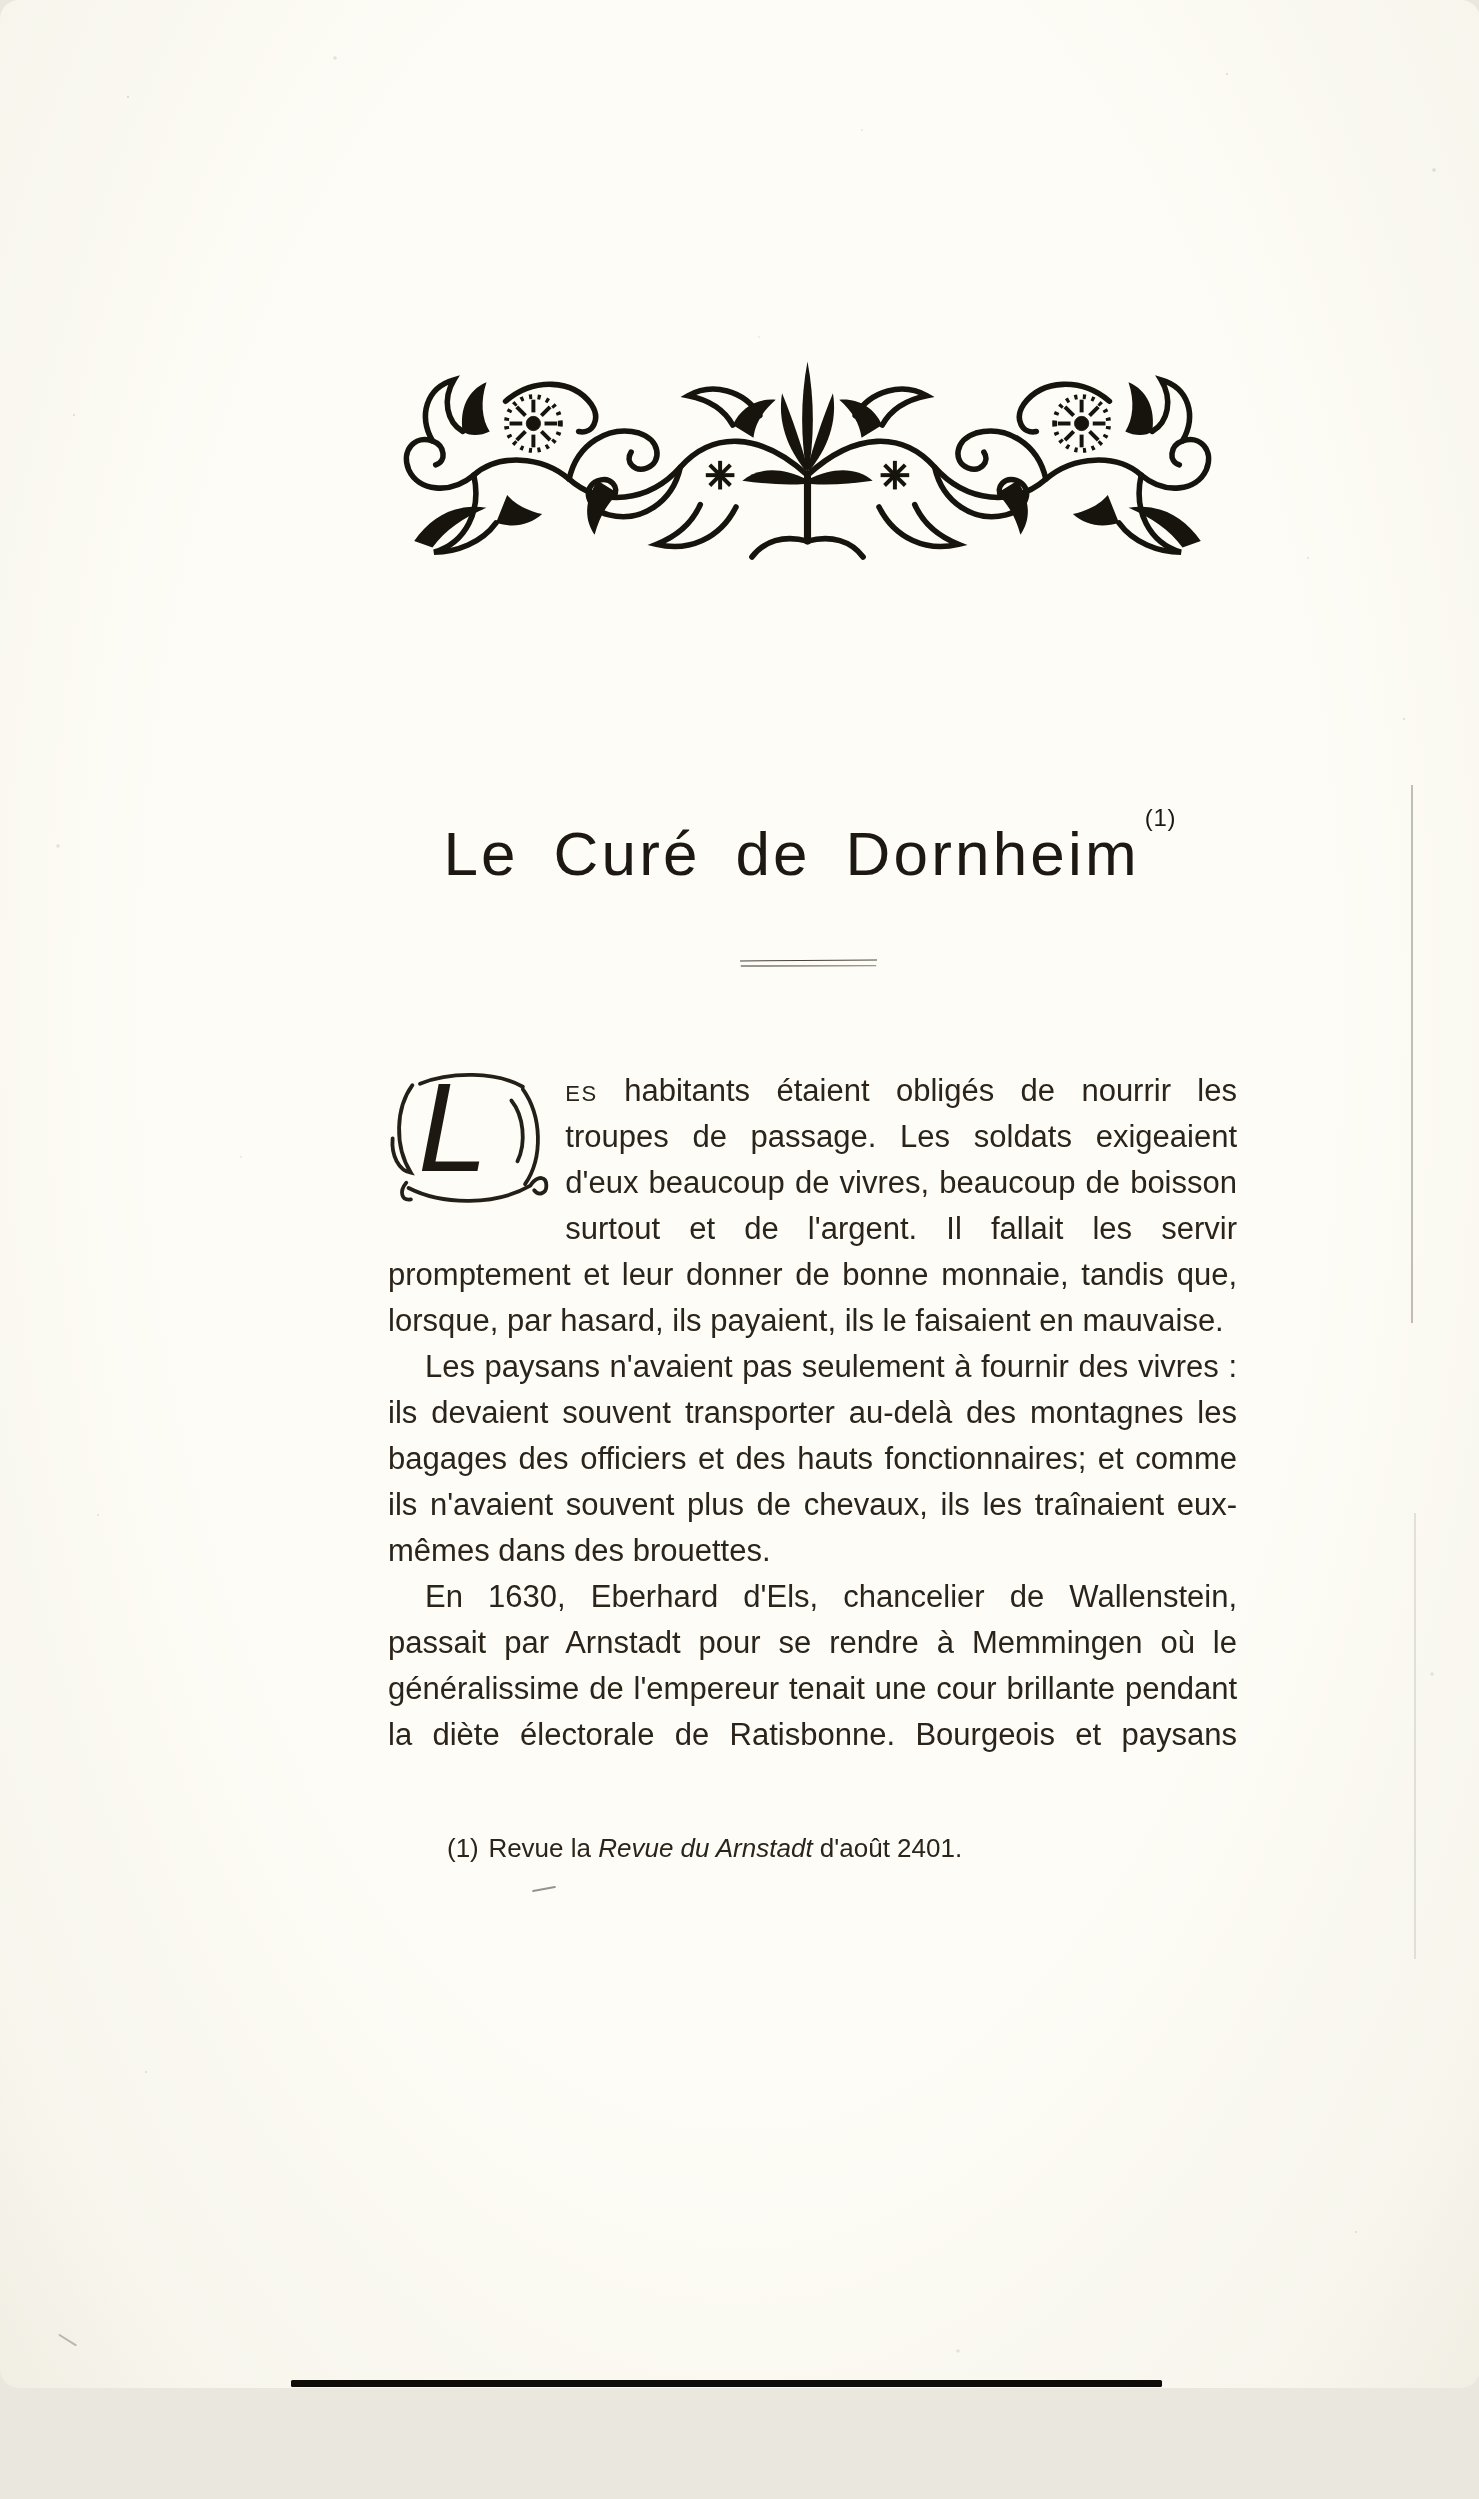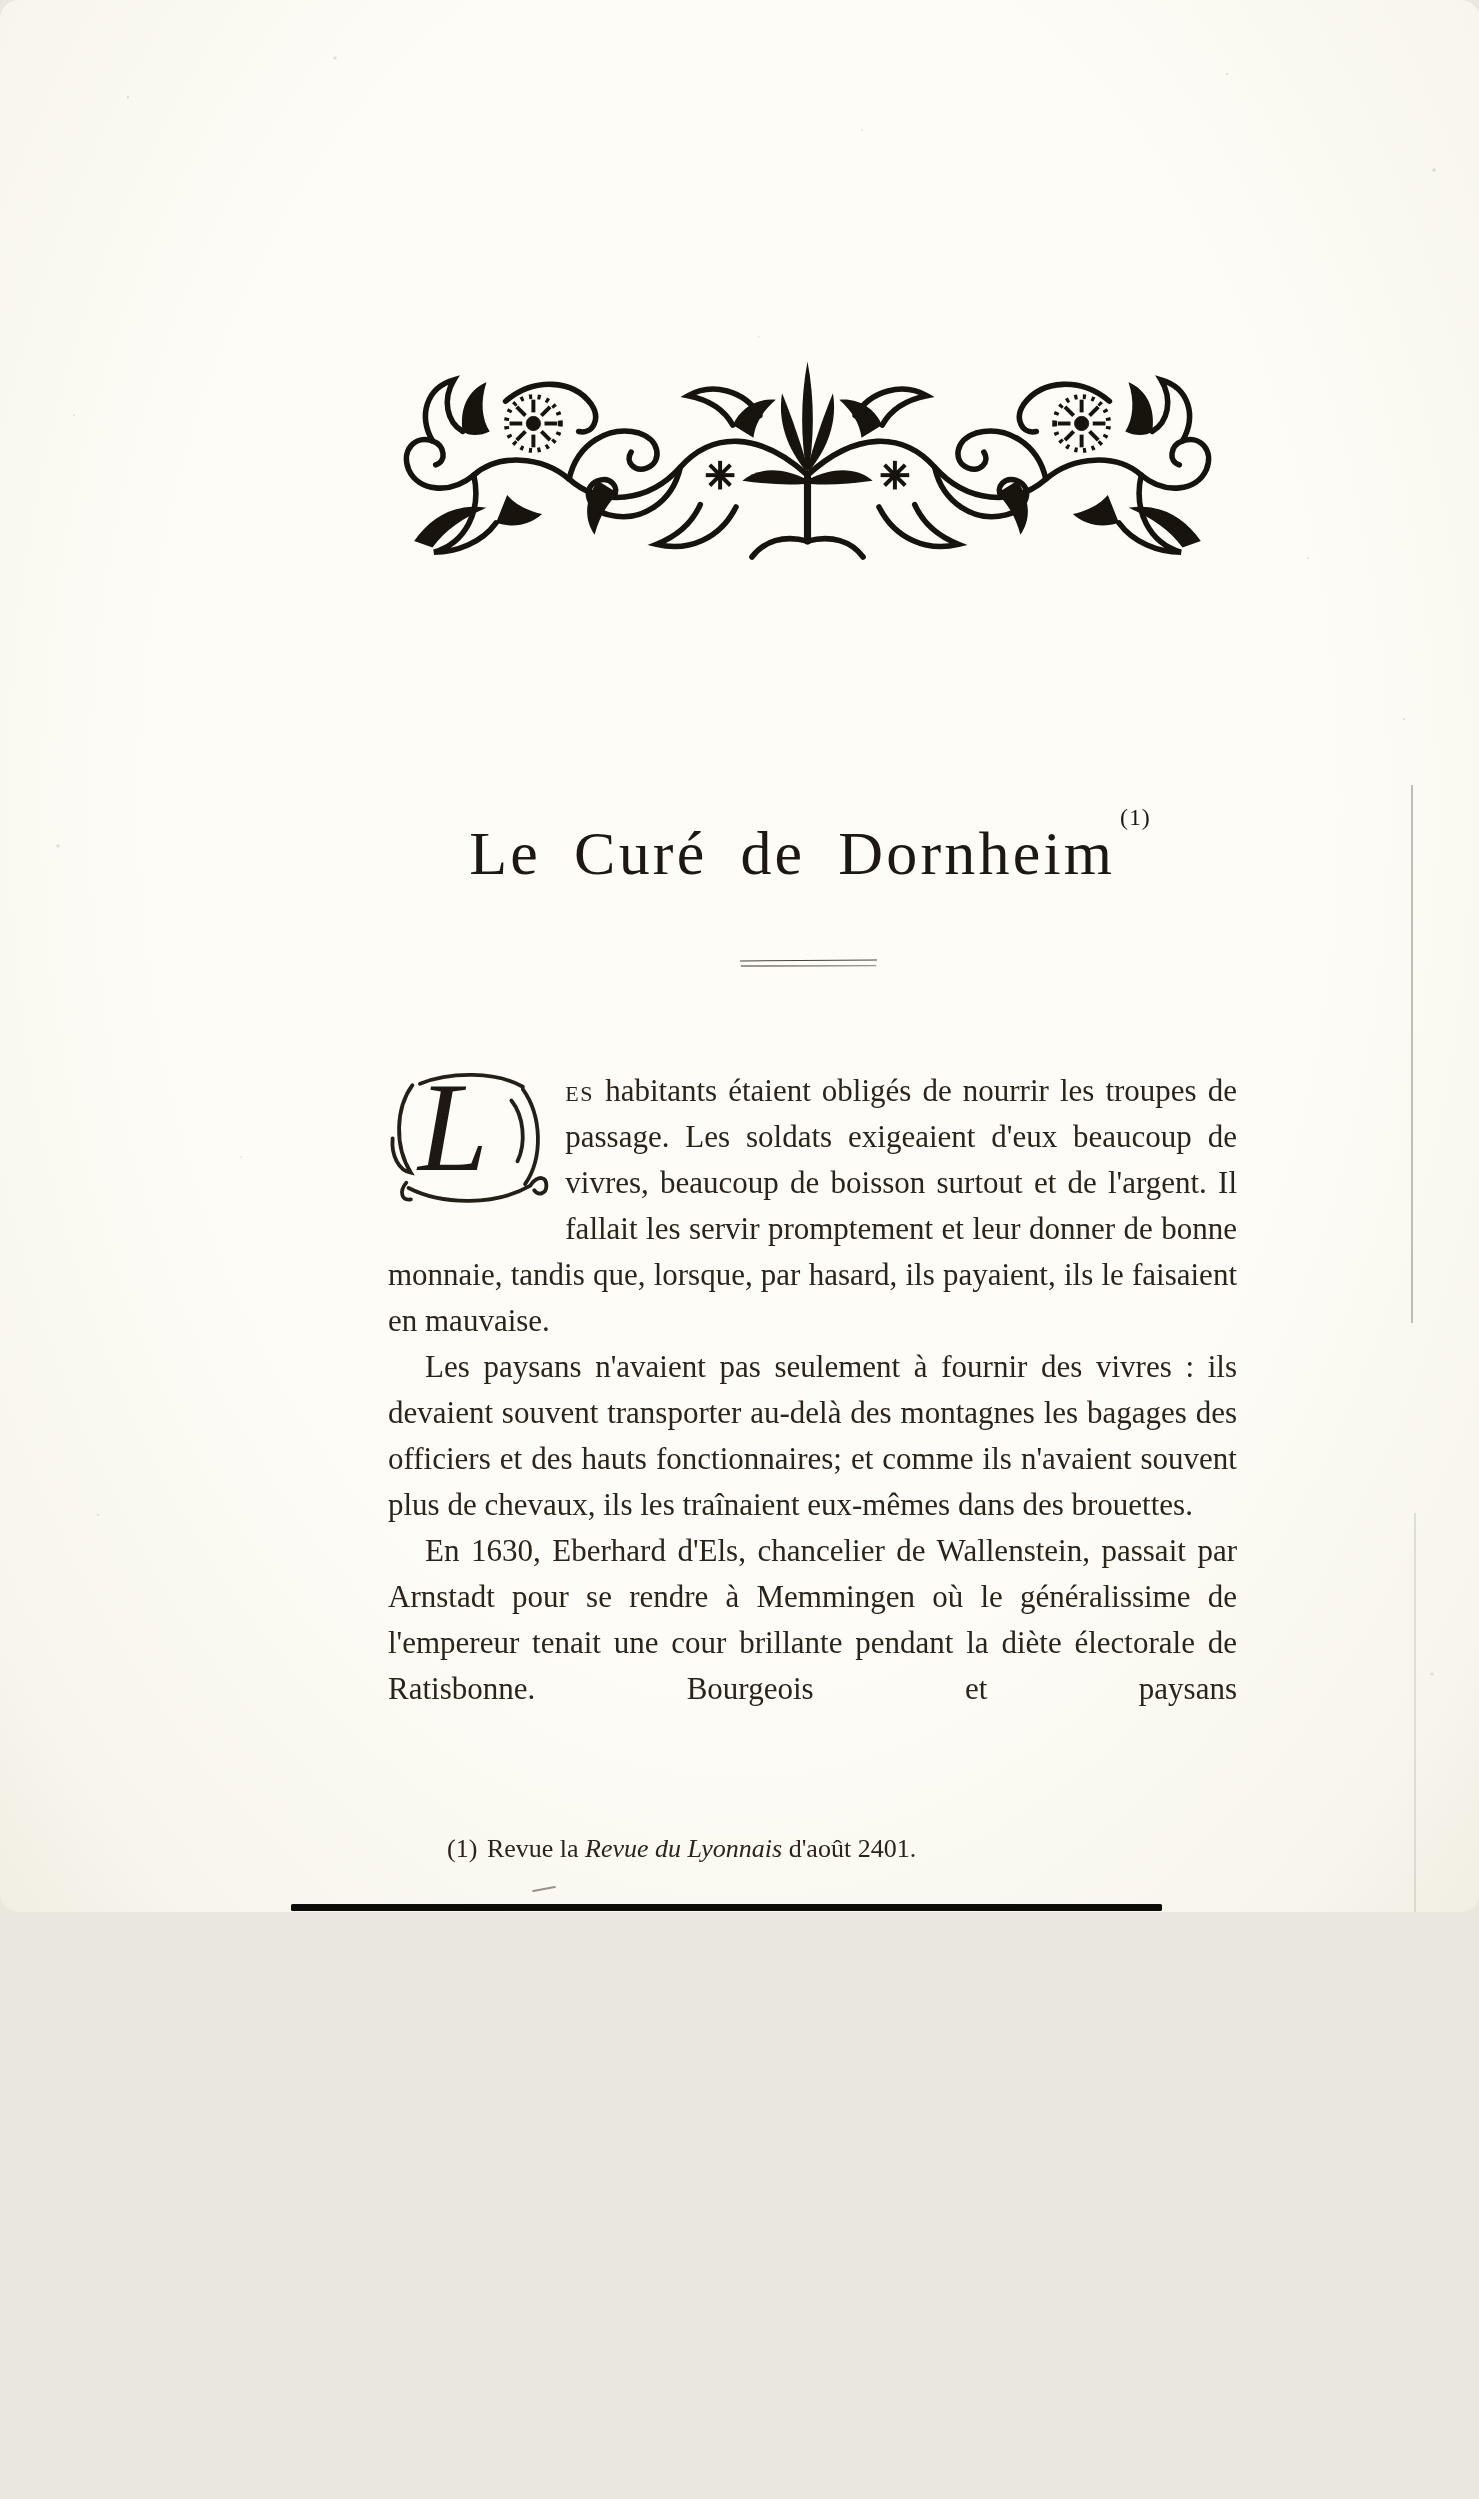--- a/index.html
+++ b/index.html
@@ -1,24 +1,24 @@
 <!DOCTYPE html>
 <html style="font-size:12.7px"><head>
 <meta charset="utf-8">
 <style>
   * { margin:0; padding:0; box-sizing:border-box; }
   html,body { background:#e9e7de; }
   .page {
     position:relative;
-    width:1480px; height:1912px;
+    width:1480px; height:2388px;
     margin:0 auto;
     background: radial-gradient(ellipse at 50% 42%, #fdfcf6 55%, #f7f5ec 88%, #f1efe4 100%);
     overflow:hidden;
     color:#241f17;
-    font-family:Liberation Serif, serif;
+    font-family:Liberation Sans, sans-serif;
     border-radius:19px;
   }
 
   
   .ornament {
     position:absolute; left:381px; top:352px;
     width:853px; height:232px;
   }
   .ornament svg { width:100%; height:100%; }
 
@@ -204,21 +204,21 @@
           </g>
         </svg>
         <span class="dropcap-letter">L</span>
       </span><span class="smallcaps">es</span><span> habitants étaient obligés de nourrir les troupes de passage. Les soldats exigeaient d'eux beaucoup de vivres, beaucoup de boisson surtout et de l'argent. Il fallait les servir promptement et leur donner de bonne monnaie, tandis que, lorsque, par hasard, ils payaient, ils le faisaient en mauvaise.</span>
     </p>
     <p class="para indent"><span>Les paysans n'avaient pas seulement à fournir des vivres : ils devaient souvent transporter au-delà des montagnes les bagages des officiers et des hauts fonctionnaires; et comme ils n'avaient souvent plus de chevaux, ils les traînaient eux-mêmes dans des brouettes.</span></p>
     <p class="para indent last"><span>En 1630, Eberhard d'Els, chancelier de Wallenstein, passait par Arnstadt pour se rendre à Memmingen où le généralissime de l'empereur tenait une cour brillante pendant la diète électorale de Ratisbonne. Bourgeois et paysans</span></p>
   </div>
 
   <div class="footnote">
-    <span class="marker">(1)</span><span>Revue la </span><i>Revue du Lyonnais</i><span> d'août 2401.</span>
+    <span class="marker">(1)</span><span>Revue la </span><i>Revue du Arnstadt</i><span> d'août 2401.</span>
   </div>
   <div class="footnote-squiggle"></div>
 
   <div class="edge-line-1"></div>
   <div class="edge-line-2"></div>
   <div class="bottom-bar"></div>
   <div class="corner-mark"></div>
   <div class="specks"></div>
 
 </div>

